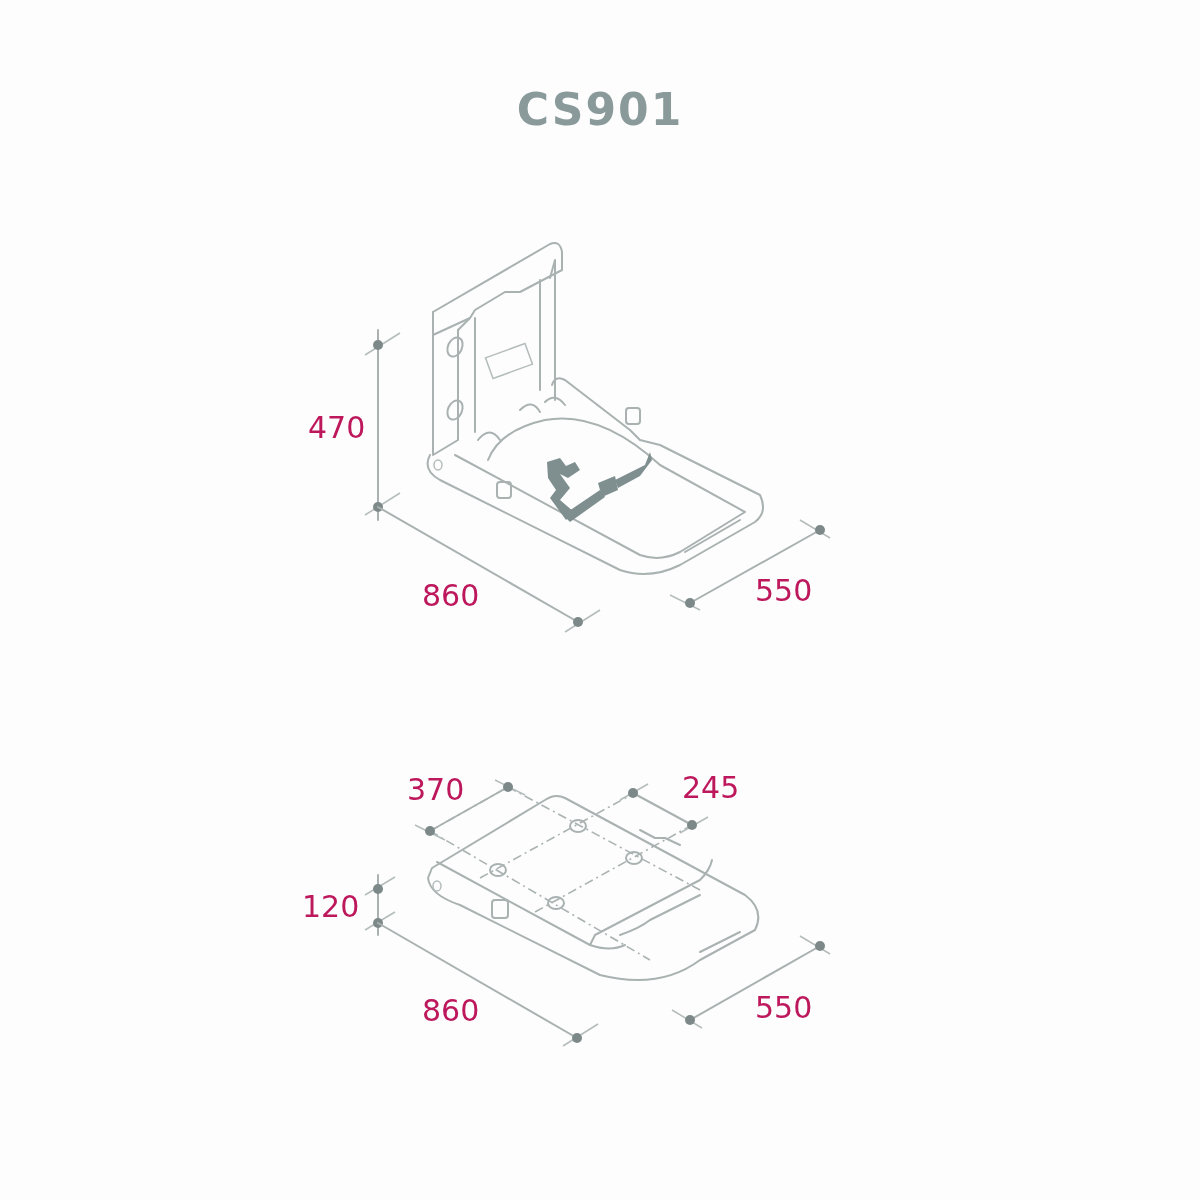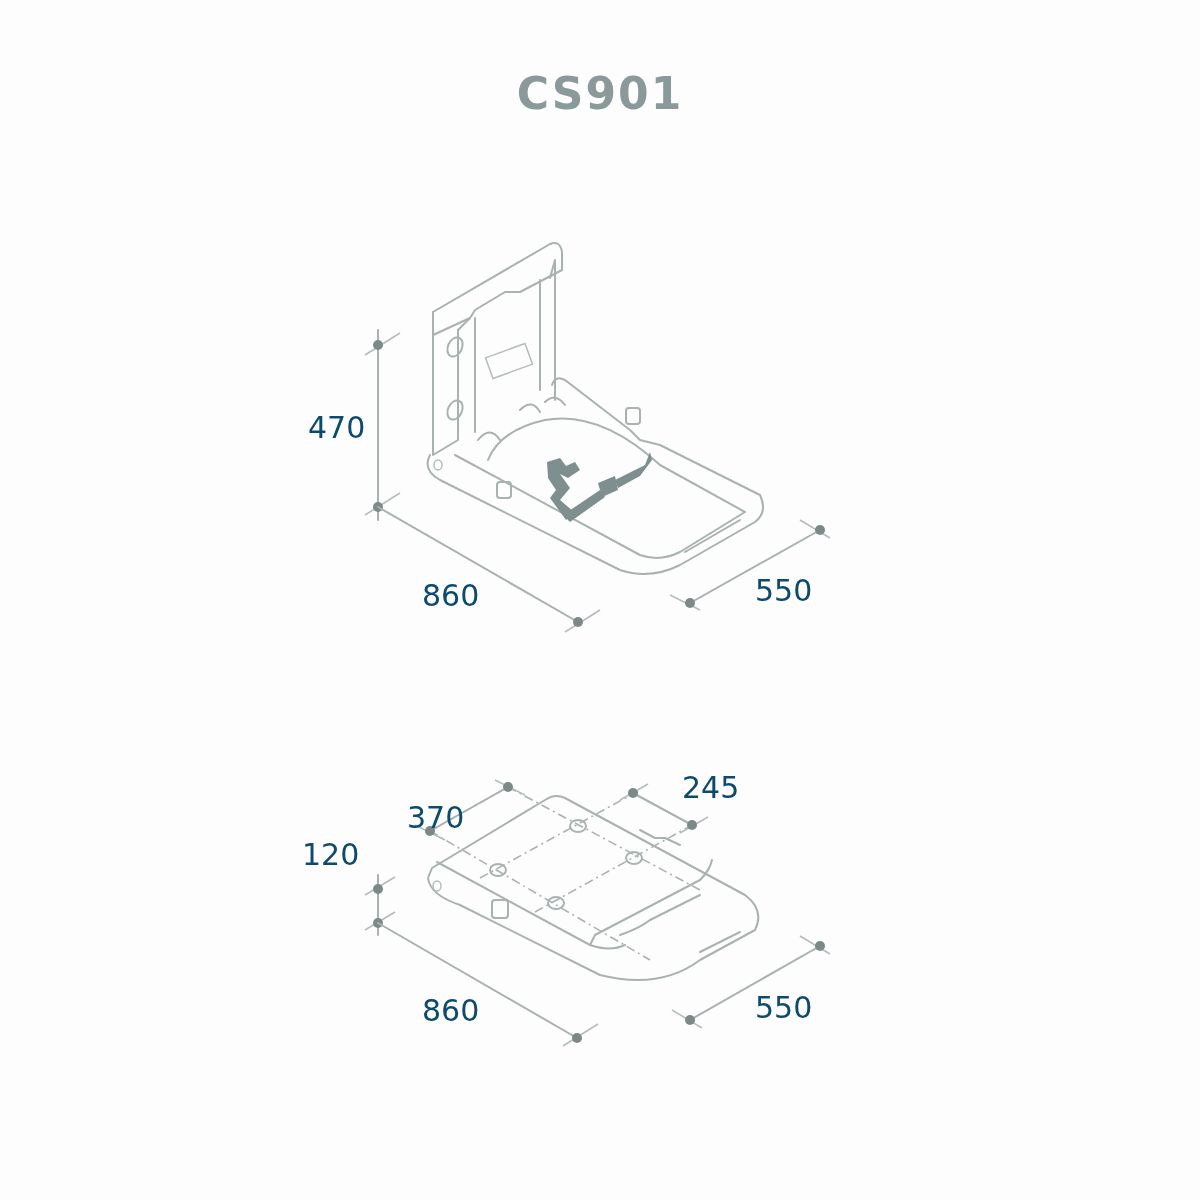--- a/index.html
+++ b/index.html
@@ -1,18 +1,18 @@
 <!DOCTYPE html>
 <html><head>
 <meta charset="utf-8">
 <style>
   html, body { margin:0; padding:0; background:#fdfdfd; }
   body { width:1200px; height:1200px; position:relative; overflow:hidden; font-family:"Liberation Sans", sans-serif; }
-  .title { position:absolute; left:0; width:1200px; top:68px; text-align:center; font-family:"DejaVu Sans", sans-serif; font-weight:bold; font-size:44px; letter-spacing:2px; color:#8a9a9a; }
-  .dim { position:absolute; font-family:"DejaVu Sans", sans-serif; font-size:30px; color:#0c4a6e; font-weight:normal; }
+  .title { position:absolute; left:0; width:1200px; top:84px; text-align:center; font-family:"DejaVu Sans", sans-serif; font-weight:bold; font-size:44px; letter-spacing:2px; color:#8a9a9a; }
+  .dim { position:absolute; font-family:"DejaVu Sans", sans-serif; font-size:30px; color:#be185d; font-weight:normal; }
   svg.drawing { position:absolute; left:0; top:0; }
   .ln { stroke:#a9b1b1; stroke-width:2; fill:none; stroke-linejoin:round; stroke-linecap:round; }
   .thin { stroke:#b5bcbc; stroke-width:1.5; fill:none; }
   .dash { stroke:#aab2b2; stroke-width:1.6; fill:none; stroke-dasharray:9 4 2 4; }
   .dot { fill:#7d8989; }
   .strap { fill:#7f8f8f; }
 </style>
 </head>
 <body>
 
@@ -105,17 +105,17 @@
     <line class="thin" x1="800" y1="936" x2="830" y2="954"></line>
     <circle class="dot" cx="690" cy="1020" r="5"></circle>
     <circle class="dot" cx="820" cy="946" r="5"></circle>
   </g>
 </svg>
 
 <div class="dim" style="left:308px; top:410px;">470</div>
 <div class="dim" style="left:422px; top:578px;">860</div>
 <div class="dim" style="left:755px; top:573px;">550</div>
 
-<div class="dim" style="left:407px; top:772px;margin-top:28px;">370</div>
+<div class="dim" style="left:407px; top:772px;">370</div>
 <div class="dim" style="left:672px; top:770px;margin-left:10px;">245</div>
-<div class="dim" style="left:302px; top:837px;">120</div>
+<div class="dim" style="left:302px; top:889px;">120</div>
 <div class="dim" style="left:422px; top:993px;">860</div>
 <div class="dim" style="left:755px; top:990px;">550</div>
 
 </body></html>

